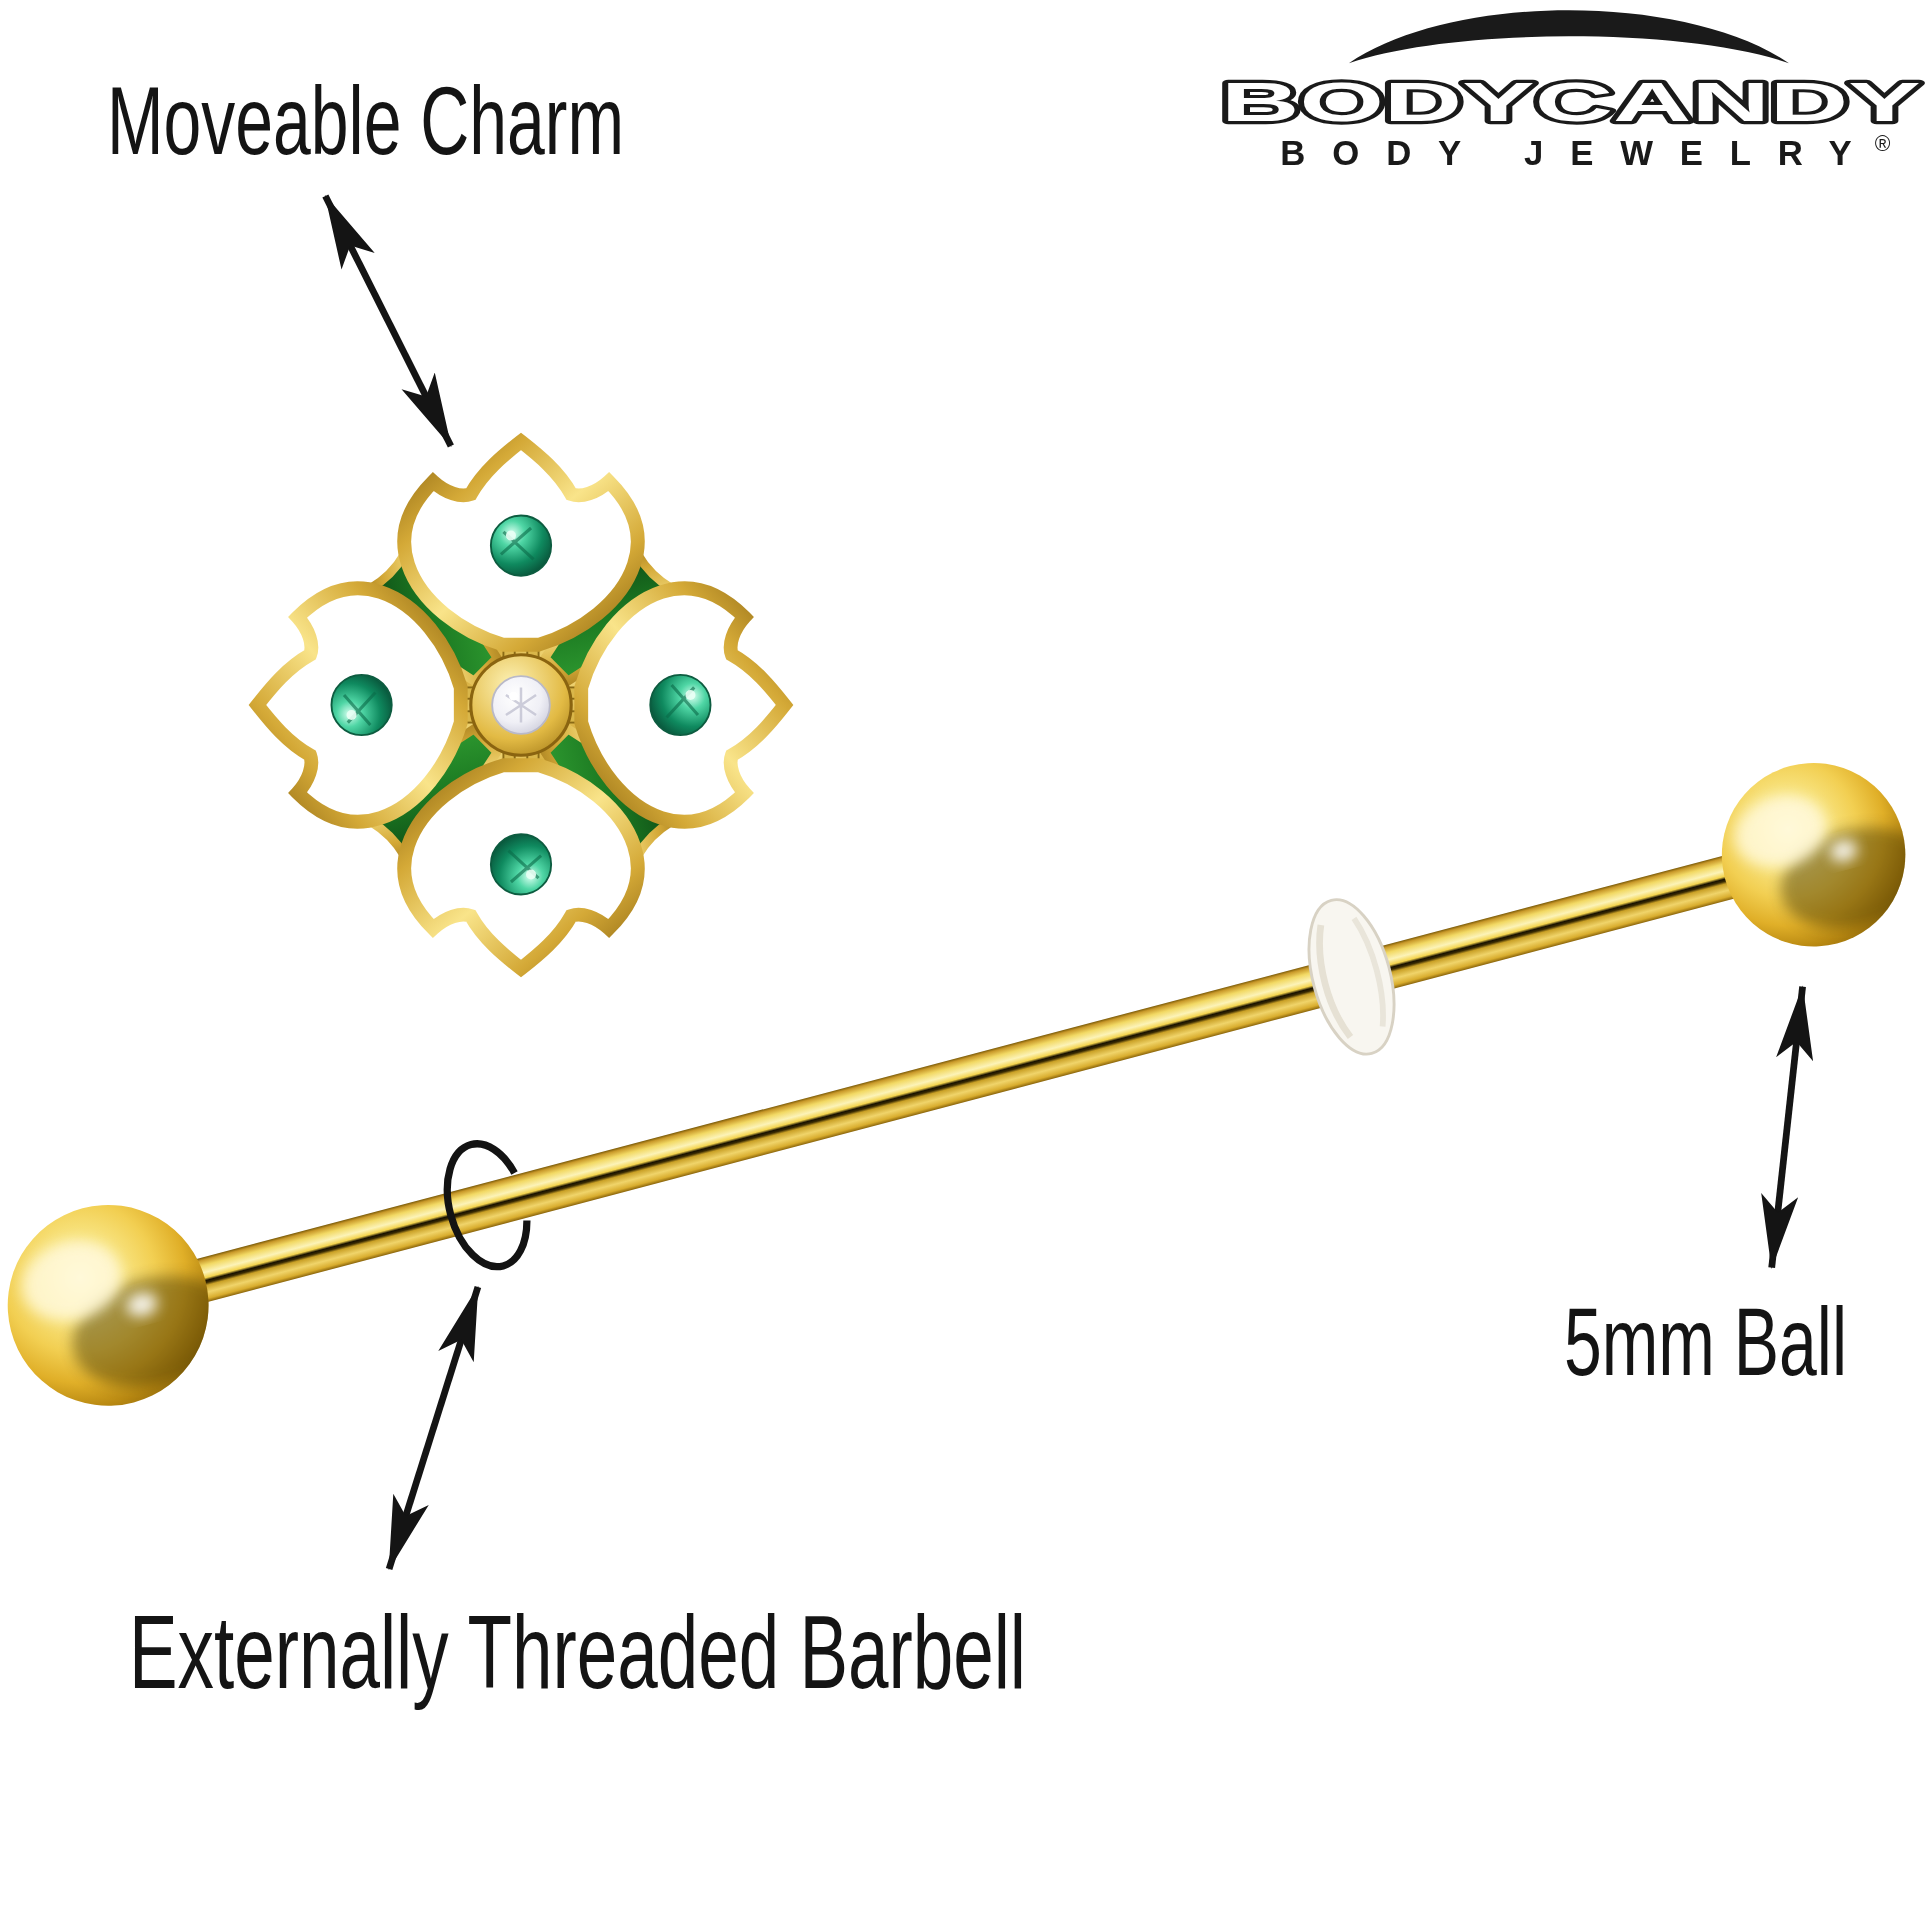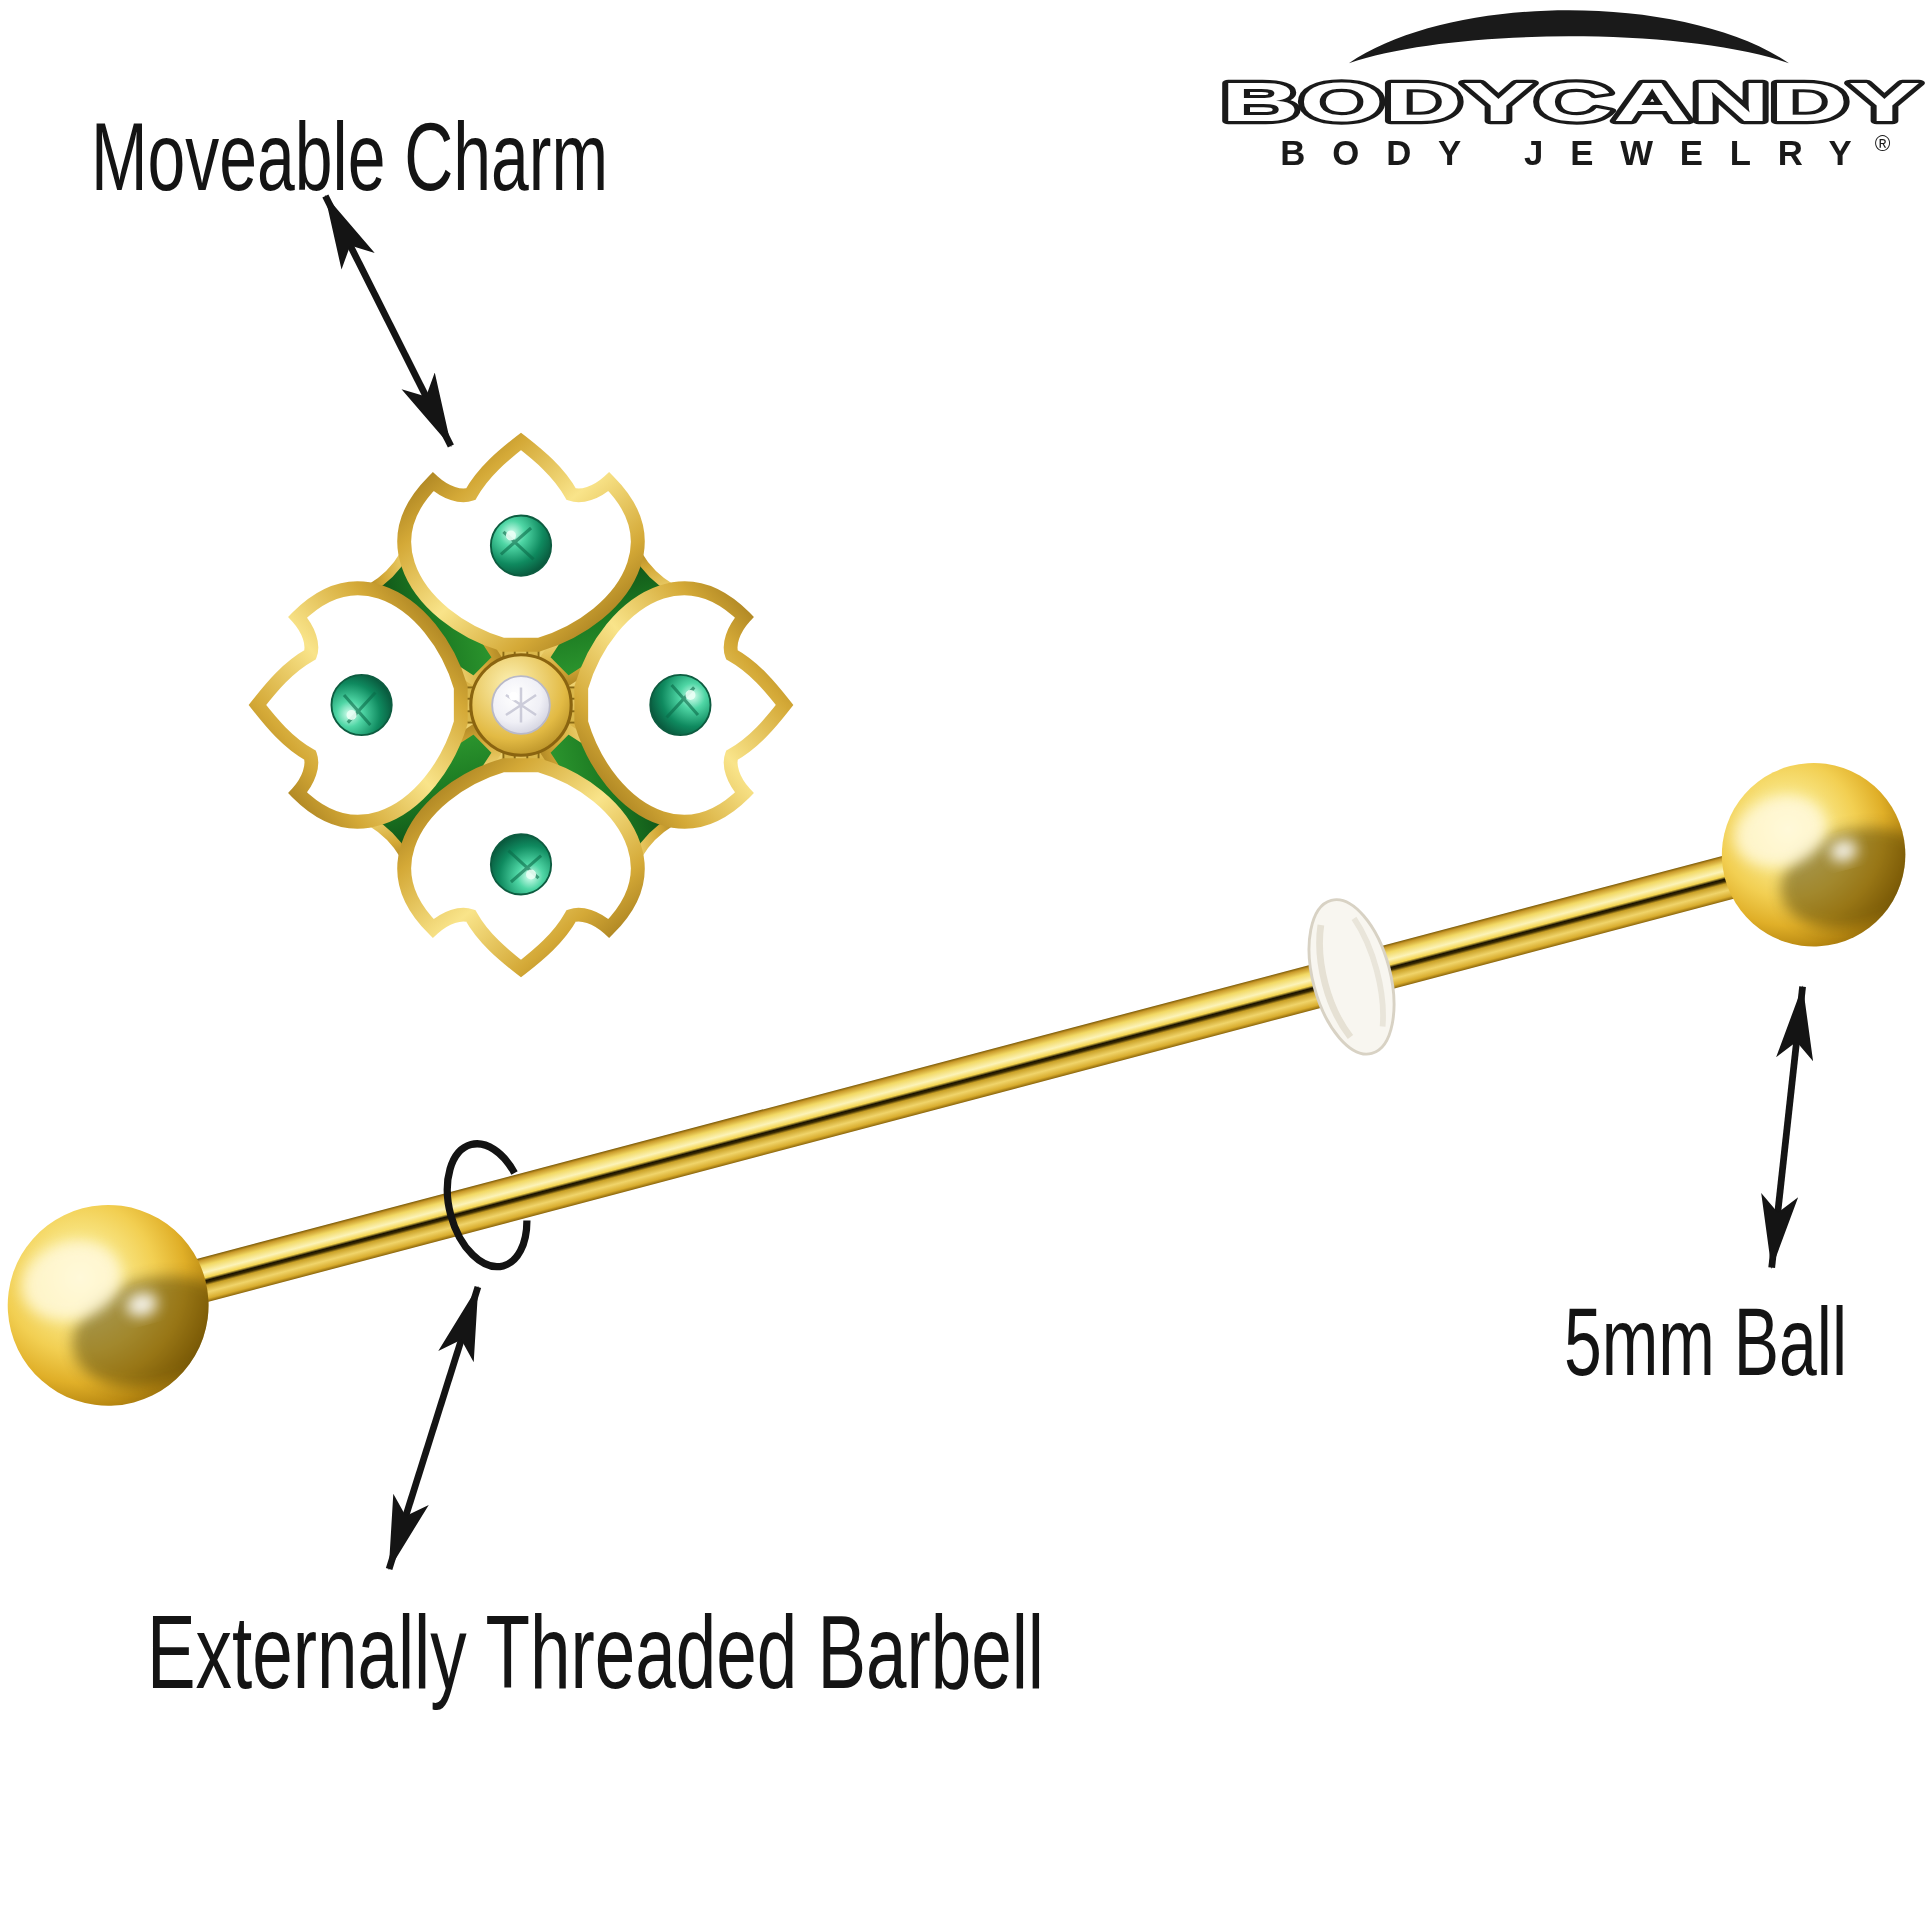--- a/index.html
+++ b/index.html
@@ -6,23 +6,23 @@
   .canvas{
     position:relative;width:1931px;height:1931px;background:#ffffff;
     overflow:hidden;font-family:"Liberation Sans", sans-serif;
   }
   .abs{position:absolute;}
   .label{
     position:absolute;color:#141414;white-space:nowrap;line-height:1.05;
     font-weight:300;
   }
   .squeeze{display:inline-block;transform:scaleX(0.70);transform-origin:0 0;}
-  .lbl-charm{left:91px;top:70px;font-size:97px;margin-top:36px;}
+  .lbl-charm{left:107px;top:70px;font-size:97px;}
   .lbl-ball{left:1564px;top:1291px;font-size:97px;}
-  .lbl-barbell{left:147px;top:1598px;font-size:104px;}
+  .lbl-barbell{left:129px;top:1598px;font-size:104px;}
   svg{display:block;}
 </style>
 </head>
 <body>
 
 <div class="canvas">
 
   <svg class="abs" style="left:0;top:0" width="1931" height="1931" viewBox="0 0 2000 2000">
     <defs>
       <linearGradient id="barGrad" gradientUnits="userSpaceOnUse" x1="0" y1="-23" x2="0" y2="23">

